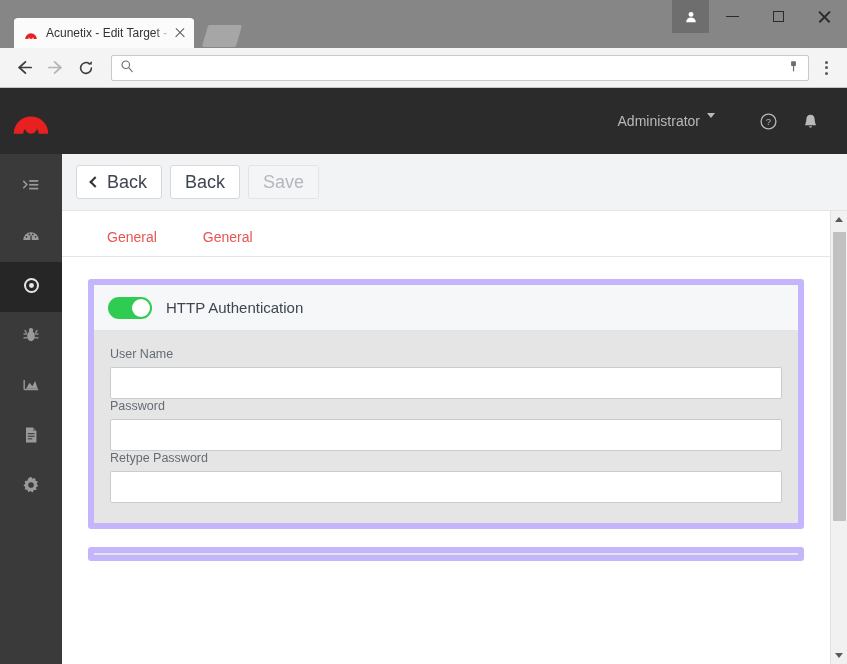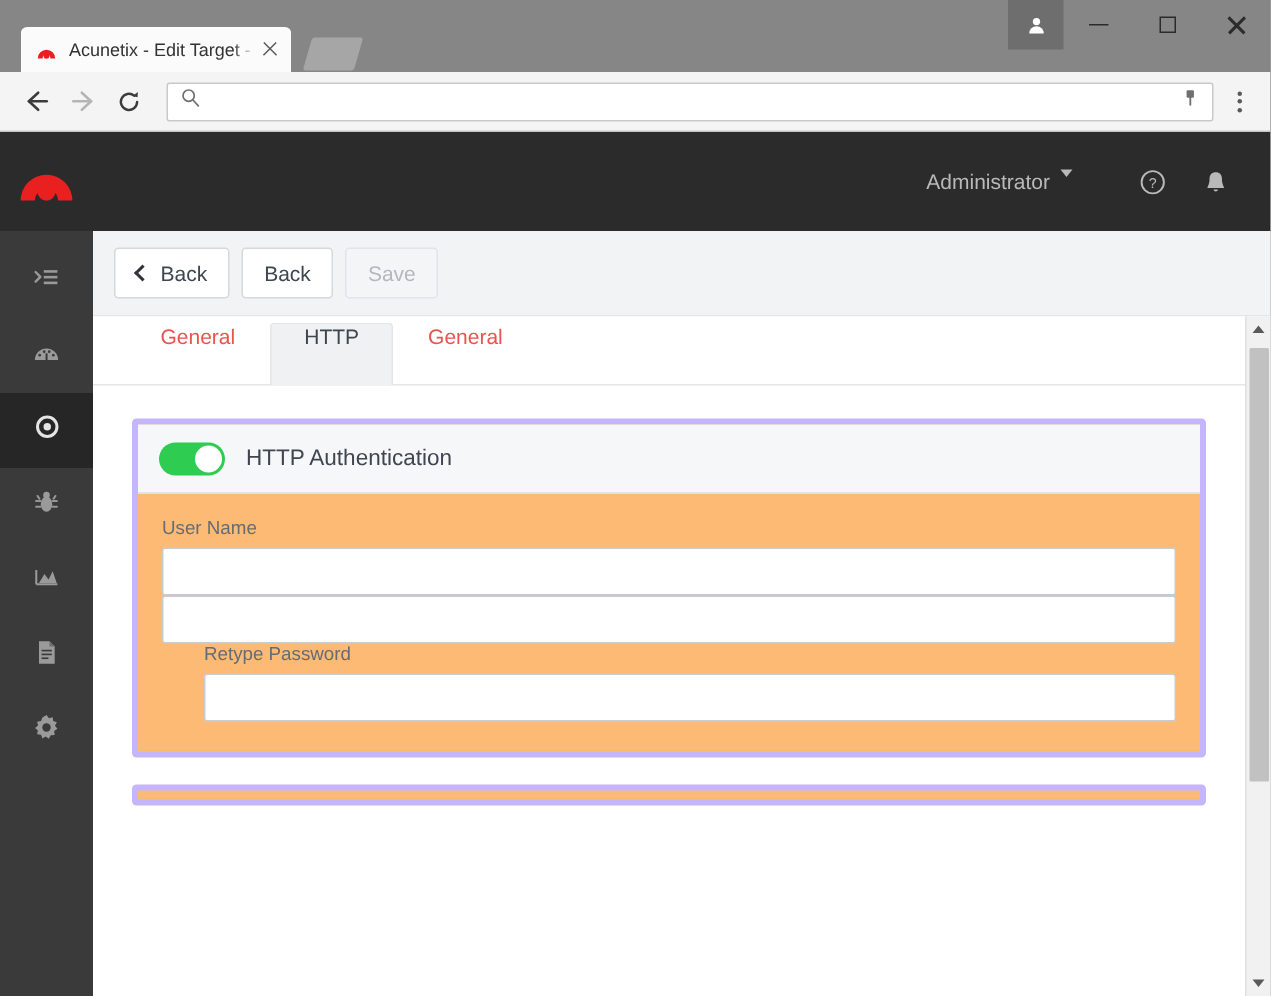--- a/index.html
+++ b/index.html
@@ -233,21 +233,21 @@
     align-items: center;
     padding-left: 14px;
     gap: 8px;
   }
   .btn {
     height: 34px;
     min-width: 56px;
     background: #fff;
     border: 1px solid #d6d8dc;
     border-radius: 3px;
-    font-size: 14px;
+    font-size: 18px;
     color: #3f4650;
     display: flex; align-items: center; justify-content: center;
     padding: 0 14px;
     gap: 7px;
   }
   .btn.disabled { color: #b3b8bf; background: #f4f5f6; border-color: #e2e4e7; }
   .chev-left {
     width: 8px; height: 8px;
     border-left: 2.2px solid #2f3338;
     border-bottom: 2.2px solid #2f3338;
@@ -275,21 +275,21 @@
   .tabs {
     height: 46px;
     flex: 0 0 46px;
     display: flex;
     align-items: stretch;
     padding-left: 22px;
     border-bottom: 1px solid #e3e5e8;
     background: #fff;
   }
   .tab-item {
-    display: flex; align-items: flex-start;
+    display: flex; align-items: center;
     padding: 0 22px;
     font-size: 14px;
     color: #e8544f;
     position: relative;
     top: 4px;
     border: 1px solid transparent;
     border-bottom: none;
     border-top-left-radius: 3px;
     border-top-right-radius: 3px;
     height: 42px;
@@ -300,23 +300,23 @@
     border-color: #e3e5e8;
   }
 
   .panel-scroll {
     flex: 1 1 auto;
     padding: 22px 26px 0 26px;
     overflow: hidden;
   }
 
   .card {
-    border: 4px solid #c4b5fd;
+    border: 6px solid #c4b5fd;
     border-radius: 3px;
-    background: #fdba74;
+    background: #e5e5e5;
     margin-bottom: 18px;
   }
   .card-head {
     background: #f6f7f8;
     border-bottom: 1px solid #e1e3e6;
     height: 46px;
     display: flex;
     align-items: center;
     padding-left: 14px;
     gap: 14px;
@@ -333,21 +333,21 @@
   .toggle .knob {
     position: absolute;
     right: 2px; top: 2px;
     width: 18px; height: 18px;
     border-radius: 50%;
     background: #fff;
   }
 
   .card-body { padding: 16px 16px 18px 16px; }
   .field { }
-  .field:last-child { margin-bottom: 2px; margin-left: 28px; }
+  .field:last-child { margin-bottom: 2px; }
   .field-label {
     font-size: 12.5px;
     color: #656c75;
     margin-bottom: 6px;
     display: block;
   }
   .field-input {
     width: 100%;
     height: 32px;
     border: 1px solid #c8ccd1;
@@ -612,23 +612,20 @@
         </div>
       </div>
 
       <div class="panel-wrap">
         <div class="panel">
 
           <div class="tabs">
             <div class="tab-item">
               <span>General</span>
             </div>
-            <div class="tab-item active">
-              <span>HTTP</span>
-            </div>
             <div class="tab-item">
               <span>General</span>
             </div>
           </div>
 
           <div class="panel-scroll">
 
             <div class="card">
               <div class="card-head">
                 <div class="toggle">
@@ -637,20 +634,21 @@
                 <span class="card-title">HTTP Authentication</span>
               </div>
               <div class="card-body">
 
                 <div class="field">
                   <label class="field-label">User Name</label>
                   <input class="field-input" type="text" value="" placeholder="" style="">
                 </div>
 
                 <div class="field">
+                  <label class="field-label">Password</label>
                   <input class="field-input" type="password" value="" placeholder="" style="">
                 </div>
 
                 <div class="field">
                   <label class="field-label">Retype Password</label>
                   <input class="field-input" type="password" value="" placeholder="" style="">
                 </div>
 
               </div>
             </div>

